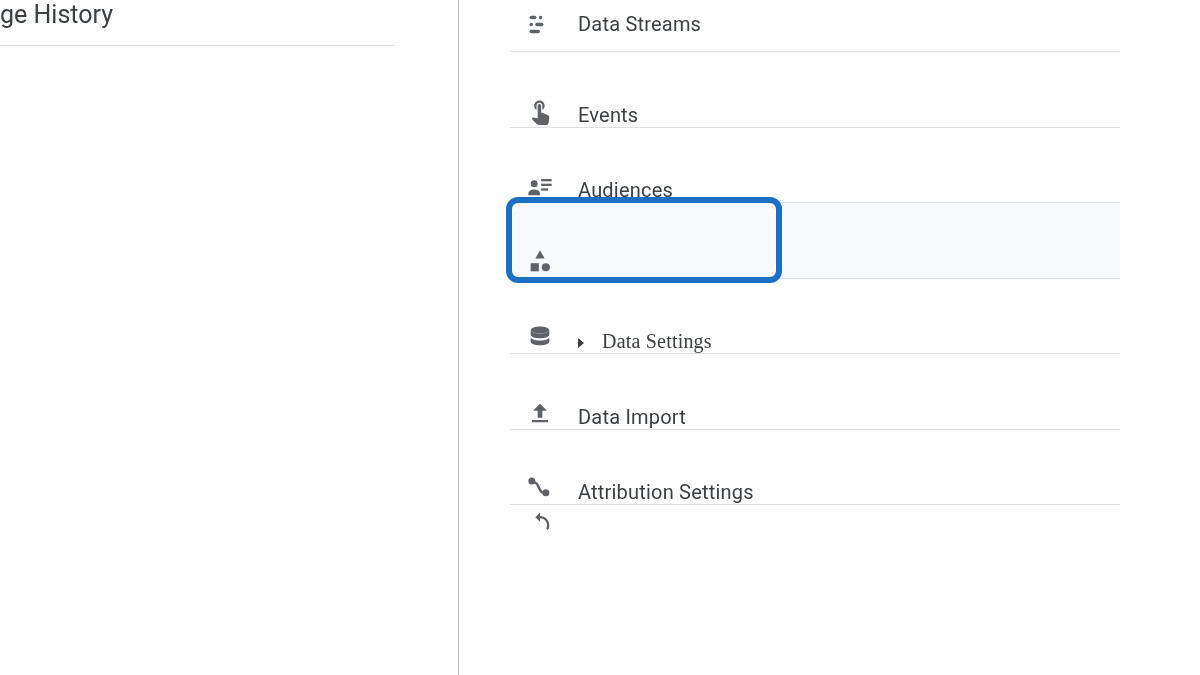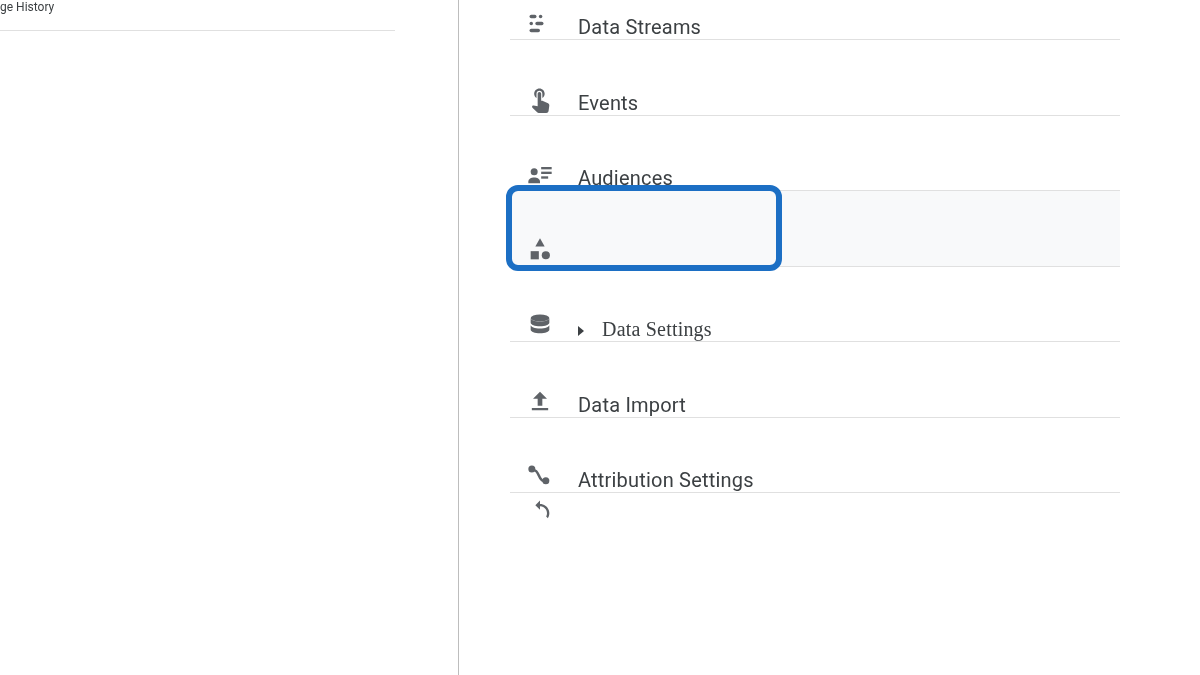--- a/index.html
+++ b/index.html
@@ -17,21 +17,21 @@
     }
     .left-panel {
       position: absolute;
       left: 0;
       top: 0;
       width: 395px;
       height: 100%;
     }
     .left-item {
       padding: 0 20px 16px 0;
-      font-size: 12px;
+      font-size: 25px;
       color: #3c4043;
       border-bottom: 1px solid #e0e0e0;
     }
     .vertical-divider {
       position: absolute;
       left: 458px;
       top: 0;
       width: 1px;
       height: 100%;
       background: #bdbdbd;
@@ -45,22 +45,22 @@
     .menu-item {
       display: flex;
       align-items: flex-end;
       height: 75.5px;
       border-bottom: 1px solid #e0e0e0;
       padding-left: 14px;
       cursor: pointer;
       position: relative;
     }
     .menu-item.first {
-      height: 40px;
-      align-items: flex-end;
+      height: 52px;
+      align-items: center;
       padding-top: 0;
     }
     .menu-item.first .icon-wrap {
       margin-top: -4px;
     }
     .menu-item.first .menu-label {
       margin-top: -4px;
     }
     .menu-item.selected {
       background: #f8f9fa;

